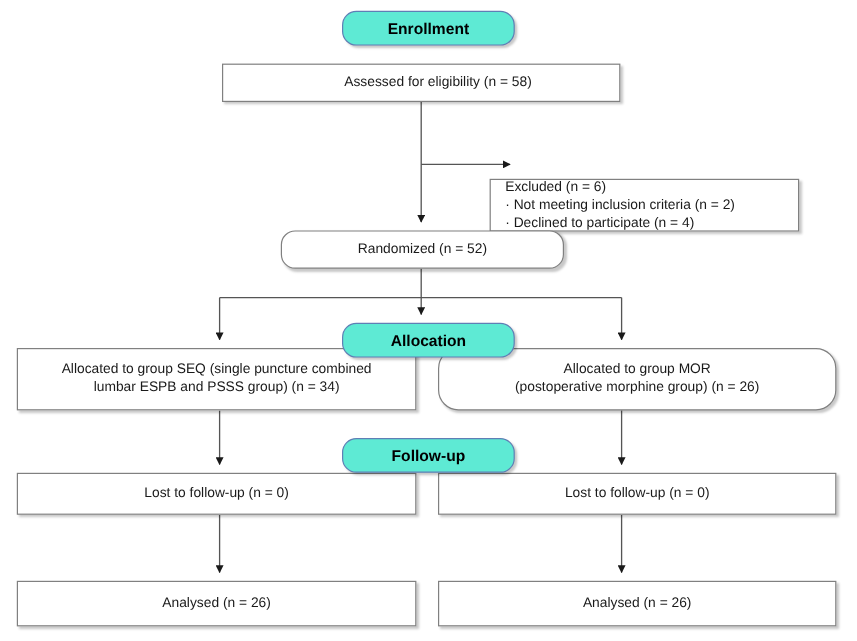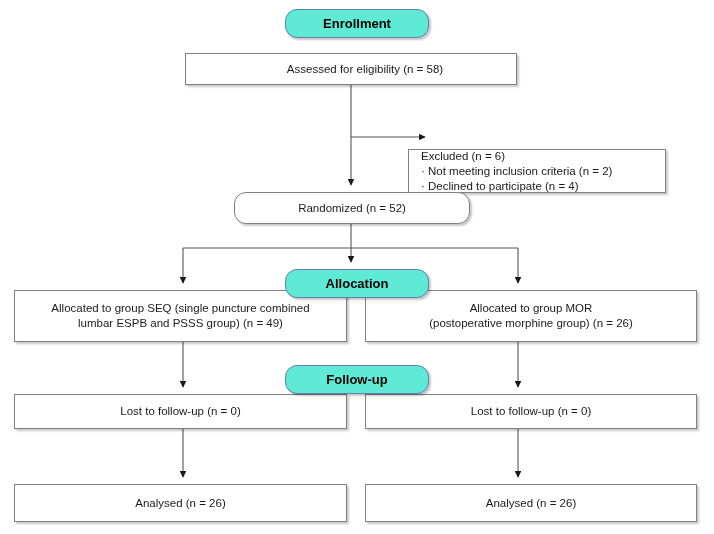--- a/index.html
+++ b/index.html
@@ -72,21 +72,21 @@
     color: #000000;
     box-shadow: 2px 2px 2px rgba(0,0,0,0.22);
     z-index: 4;
   }
 
   
   #box-eligibility { left: 185px;  top: 53px;  width: 332px; height: 32px; padding-left: 28px; }
   #box-excluded    { left: 408px;  top: 105px; width: 258px; height: 44px; margin-top: 44px; }
   #box-randomized  { left: 234px;  top: 192px; width: 236px; height: 32px; border-radius: 12px; }
   #box-alloc-left  { left: 14px;   top: 290px; width: 333px; height: 52px; }
-  #box-alloc-right { left: 365px;  top: 290px; width: 332px; height: 52px; }
+  #box-alloc-right { left: 365px;  top: 290px; width: 332px; height: 52px; border-radius: 17px; }
   #box-follow-left { left: 14px;   top: 394px; width: 333px; height: 35px; }
   #box-follow-right{ left: 365px;  top: 394px; width: 332px; height: 35px; }
   #box-anal-left   { left: 14px;   top: 484px; width: 333px; height: 38px; }
   #box-anal-right  { left: 365px;  top: 484px; width: 332px; height: 38px; }
 
   #pill-enrollment { left: 285px; top: 9px;   width: 144px; height: 29px; }
   #pill-allocation { left: 285px; top: 269px; width: 144px; height: 29px; }
   #pill-followup   { left: 285px; top: 365px; width: 144px; height: 29px; }
   #pill-analysis   { left: 285px; top: 453px; width: 144px; height: 29px; }
 </style>
@@ -140,21 +140,21 @@
 · Not meeting inclusion criteria (n = 2)
 · Declined to participate (n = 4)</span>
   </div>
 
   <div class="box" id="box-randomized">
     <span class="txt">Randomized (n = 52)</span>
   </div>
 
   <div class="box" id="box-alloc-left">
     <span class="txt">Allocated to group SEQ (single puncture combined
-lumbar ESPB and PSSS group) (n = 49)</span>
+lumbar ESPB and PSSS group) (n = 34)</span>
   </div>
   <div class="box" id="box-alloc-right">
     <span class="txt">Allocated to group MOR
 (postoperative morphine group) (n = 26)</span>
   </div>
 
   <div class="box" id="box-follow-left">
     <span class="txt">Lost to follow-up (n = 0)</span>
   </div>
   <div class="box" id="box-follow-right">

